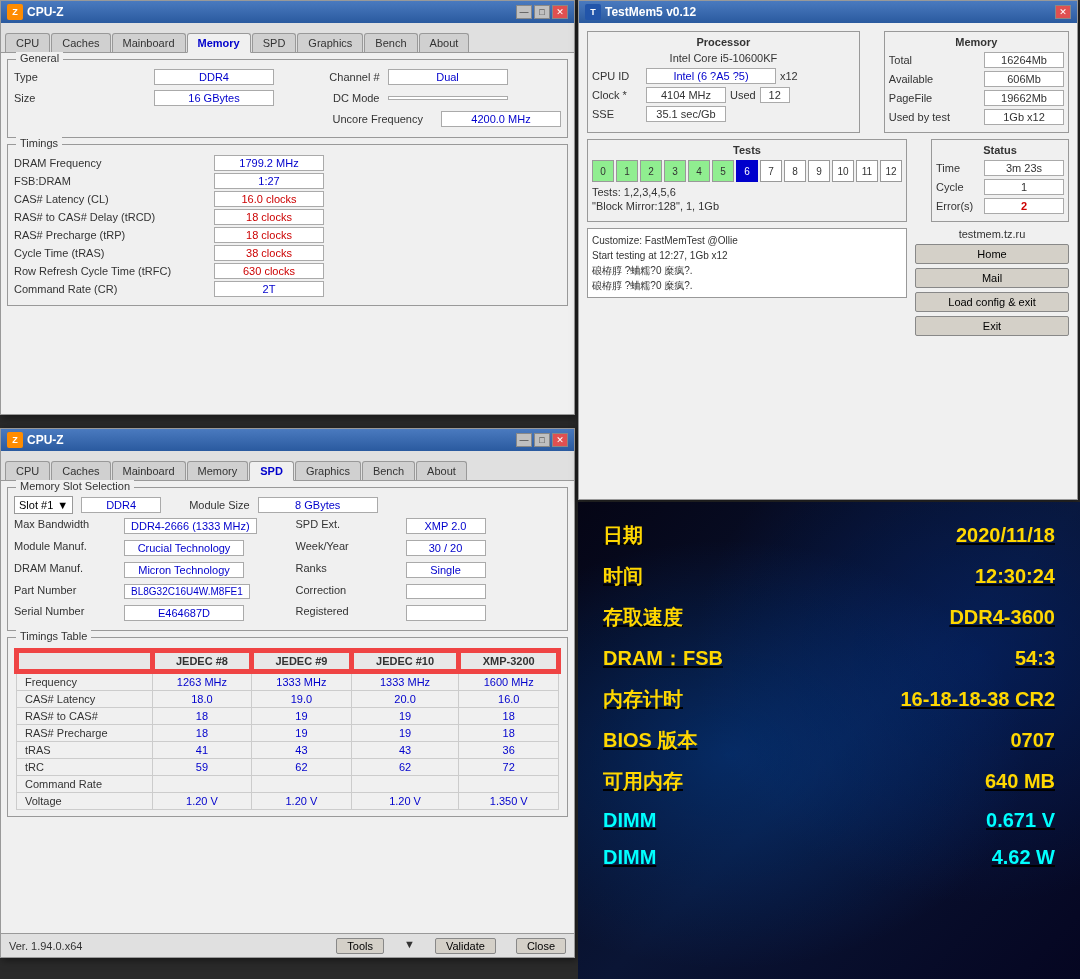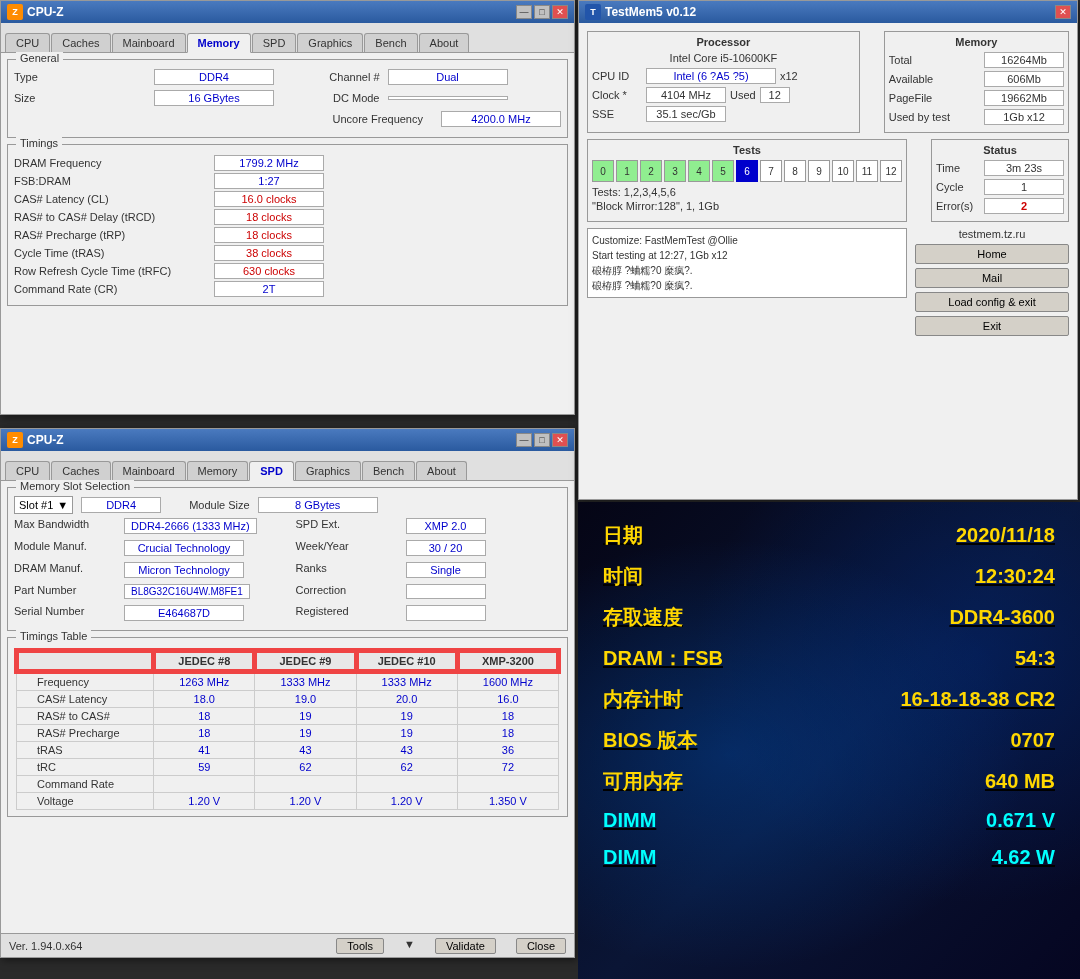--- a/index.html
+++ b/index.html
@@ -380,21 +380,21 @@
       background: #e8e8e8;
       border: 5px solid #ef4444;
       padding: 2px 8px;
       text-align: center;
       color: #333;
       font-weight: bold;
     }
 
     .timings-table td {
       border: 1px solid #ccc;
-      padding: 2px 20px;
+      padding: 2px 8px;
       text-align: center;
       color: #0000cc;
     }
 
     .timings-table td:first-child {
       text-align: left;
       color: #333;
     }
 
     .footer-bar {

